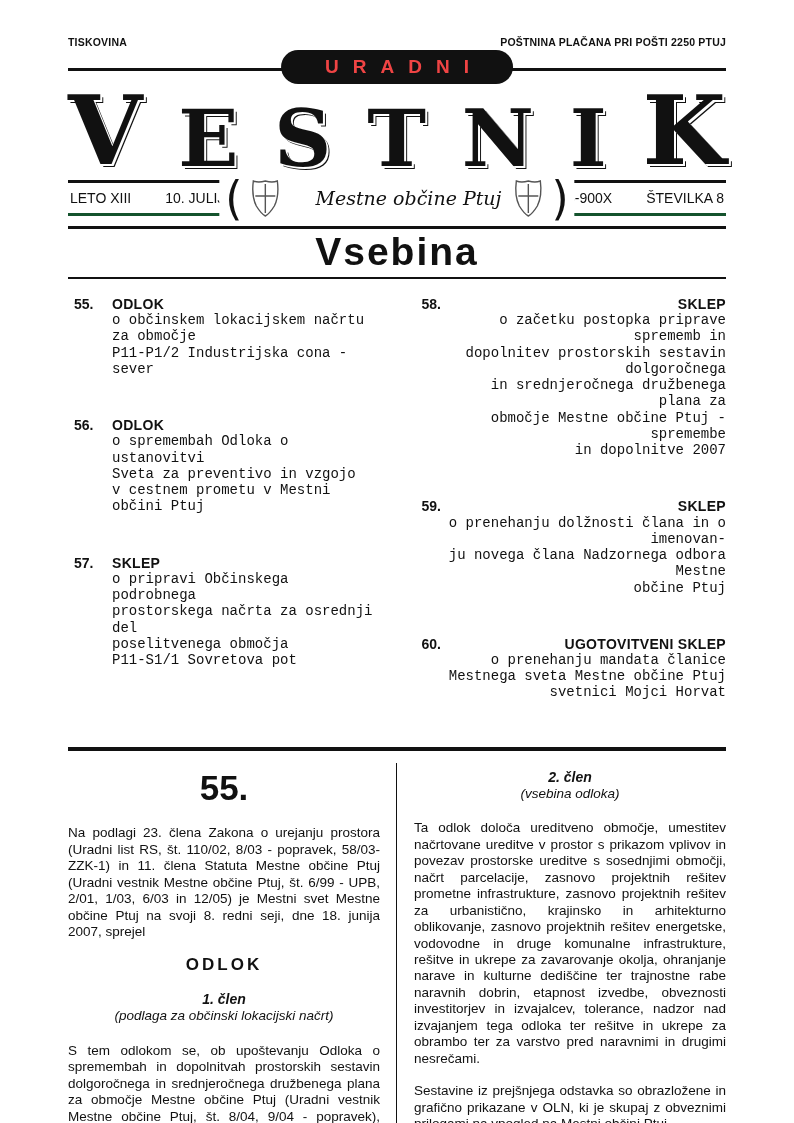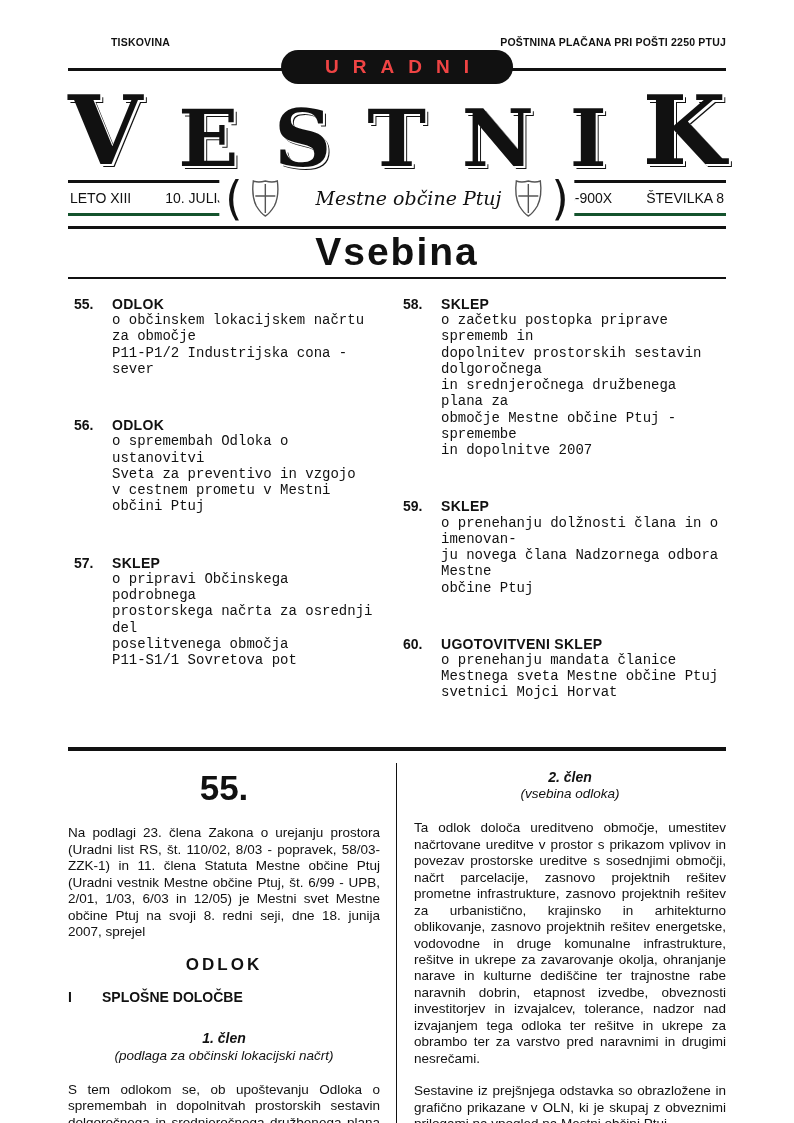--- a/index.html
+++ b/index.html
@@ -5,21 +5,21 @@
   html,body{margin:0;padding:0;background:#e8e8e8;}
   .page{
     width:794px;height:1123px;background:#ffffff;color:#111;
     position:relative;margin:0 auto;overflow:hidden;
     font-family:"Liberation Sans",sans-serif;
   }
   .content{position:absolute;left:68px;top:36px;width:658px;}
 
   
   .minihead{display:flex;justify-content:space-between;align-items:flex-end;
-    font-size:10.5px;font-weight:bold;letter-spacing:.2px;margin-left:43px;}
+    font-size:10.5px;font-weight:bold;letter-spacing:.2px;}
 
   
   .uradni-wrap{position:relative;height:40px;margin-top:2px;}
   .uradni-rule{position:absolute;left:0;right:0;top:18px;height:3px;background:#111;}
   .uradni-pill{
     position:absolute;left:50%;transform:translateX(-50%);top:0;
     background:#111;color:#ef4444;border-radius:19px;height:34px;
     display:flex;align-items:center;justify-content:center;padding:0 30px;
     font-weight:bold;font-size:19px;letter-spacing:14px;text-indent:14px;
     font-family:"Liberation Sans",sans-serif;
@@ -63,21 +63,21 @@
   .vsebina{
     text-align:center;font-weight:bold;font-size:39px;letter-spacing:2px;
     margin:0;padding:1px 0 3px 0;
   }
   .vsebina-block{margin-top:10px;}
 
   
   .toc{display:flex;margin-top:17px;min-height:276px;}
   .toc-col{width:50%;box-sizing:border-box;}
   .toc-col.left{padding-left:6px;padding-right:18px;}
-  .toc-col.right{padding-left:6px;}
+  .toc-col.right{padding-left:6px;text-align:right;}
   .toc-item{display:flex;margin-bottom:40px;font-size:14px;line-height:1.16;}
   .toc-num{font-weight:bold;width:38px;flex:none;}
   .toc-body{flex:1;}
   .toc-kind{font-weight:bold;letter-spacing:.3px;}
   .toc-desc{white-space:pre-line;font-family:Liberation Mono, monospace;}
 
   
   .article-sep{height:4px;background:#111;border:0;margin:6px 0 0 0;}
   .article{display:flex;margin-top:12px;}
   .col{width:50%;box-sizing:border-box;font-size:13.5px;line-height:1.22;}
@@ -216,23 +216,20 @@
       </div>
     </div>
 
     <hr class="article-sep">
 
     <div class="article">
       <div class="col left">
         <div class="art-num">55.</div>
         <p class="just">Na podlagi 23. člena Zakona o urejanju prostora (Uradni list RS, št. 110/02, 8/03 - popravek, 58/03-ZZK-1) in 11. člena Statuta Mestne občine Ptuj (Uradni vestnik Mestne občine Ptuj, št. 6/99 - UPB, 2/01, 1/03, 6/03 in 12/05) je Mestni svet Mestne občine Ptuj na svoji 8. redni seji, dne 18. junija 2007, sprejel</p>
         <div class="center-bold odlok-title">ODLOK</div>
-        <div class="section-head">
-          <span class="roman">I</span><span>SPLOŠNE DOLOČBE</span>
-        </div>
         <div class="clen">1. člen</div>
         <div class="clen-sub">(podlaga za občinski lokacijski načrt)</div>
         <p class="just">S tem odlokom se, ob upoštevanju Odloka o spremembah in dopolnitvah prostorskih sestavin dolgoročnega in srednjeročnega družbenega plana za območje Mestne občine Ptuj (Uradni vestnik Mestne občine Ptuj, št. 8/04, 9/04 - popravek), sprejme občinski lokacijski načrt za območje P11-P1/2 Industrijska cona-sever.</p>
 
       </div>
       <div class="col right">
         <div class="clen" style="margin-top:6px;">2. člen</div>
         <div class="clen-sub">(vsebina odloka)</div>
         <p class="just">Ta odlok določa ureditveno območje, umestitev načrtovane ureditve v prostor s prikazom vplivov in povezav prostorske ureditve s sosednjimi območji, načrt parcelacije, zasnovo projektnih rešitev prometne infrastrukture, zasnovo projektnih rešitev za urbanistično, krajinsko in arhitekturno oblikovanje, zasnovo projektnih rešitev energetske, vodovodne in druge komunalne infrastrukture, rešitve in ukrepe za zavarovanje okolja, ohranjanje narave in kulturne dediščine ter trajnostne rabe naravnih dobrin, etapnost izvedbe, obveznosti investitorjev in izvajalcev, tolerance, nadzor nad izvajanjem tega odloka ter rešitve in ukrepe za obrambo ter za varstvo pred naravnimi in drugimi nesrečami.</p>
         <p class="just">Sestavine iz prejšnjega odstavka so obrazložene in grafično prikazane v OLN, ki je skupaj z obveznimi prilogami na vpogled na Mestni občini Ptuj.</p>

